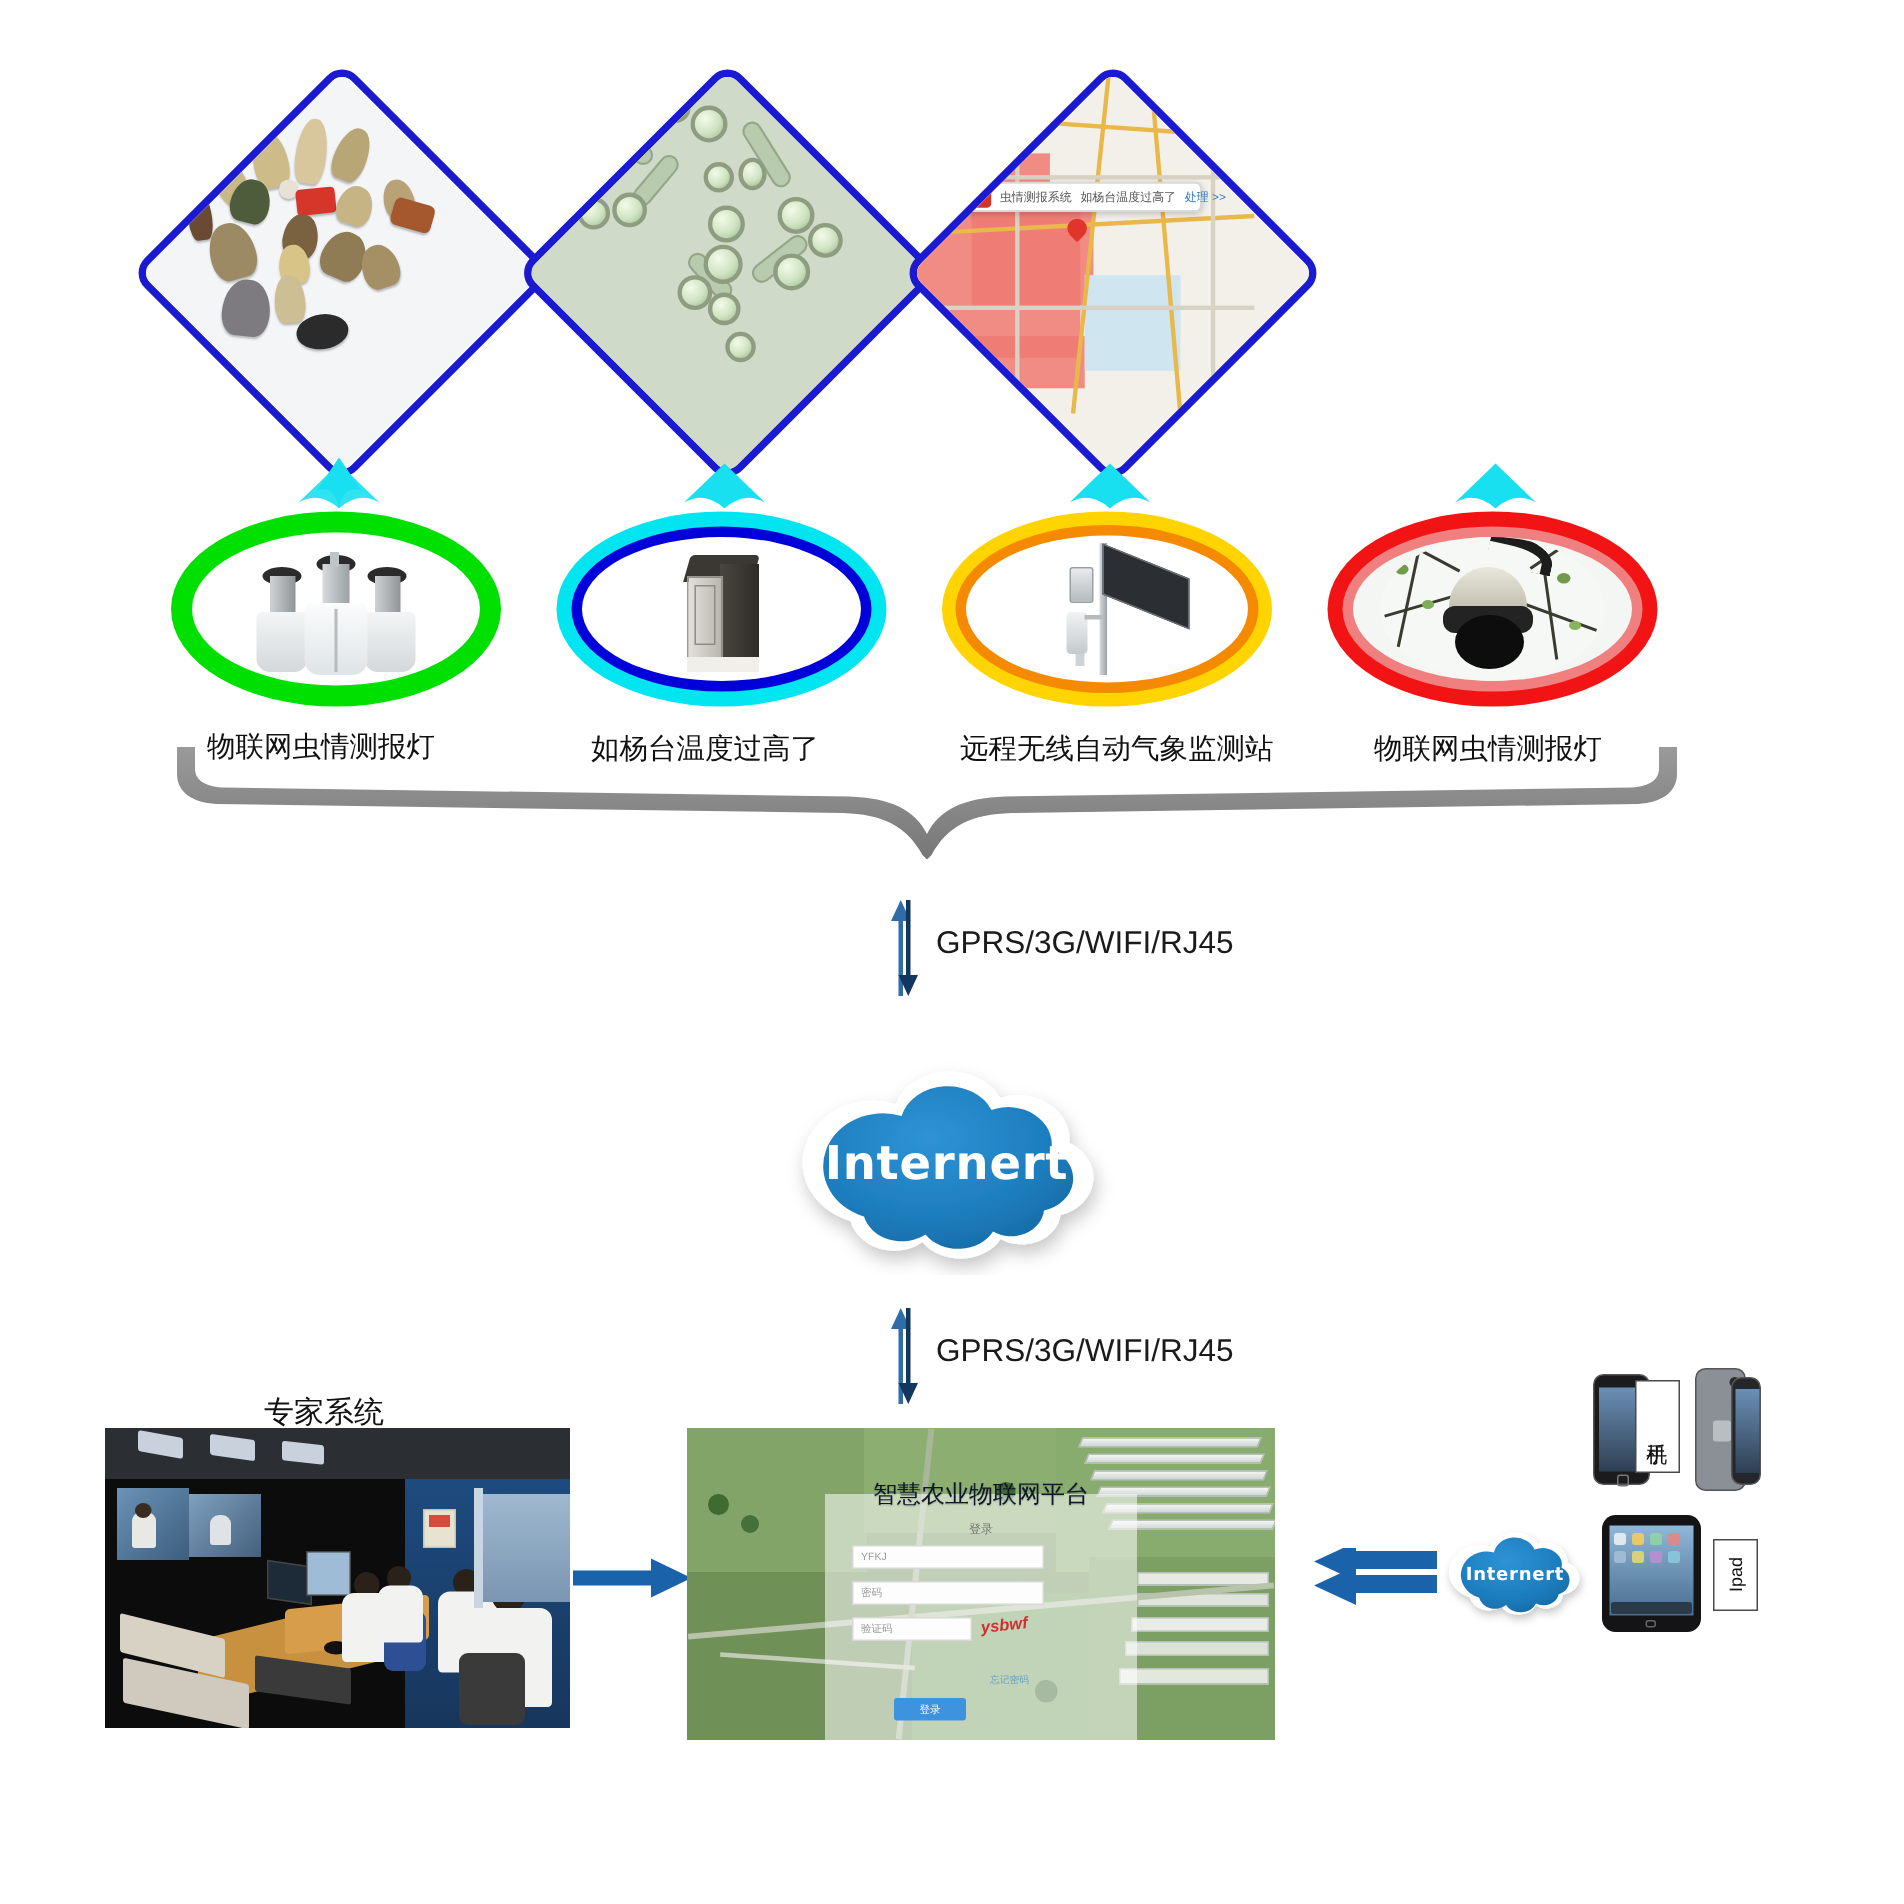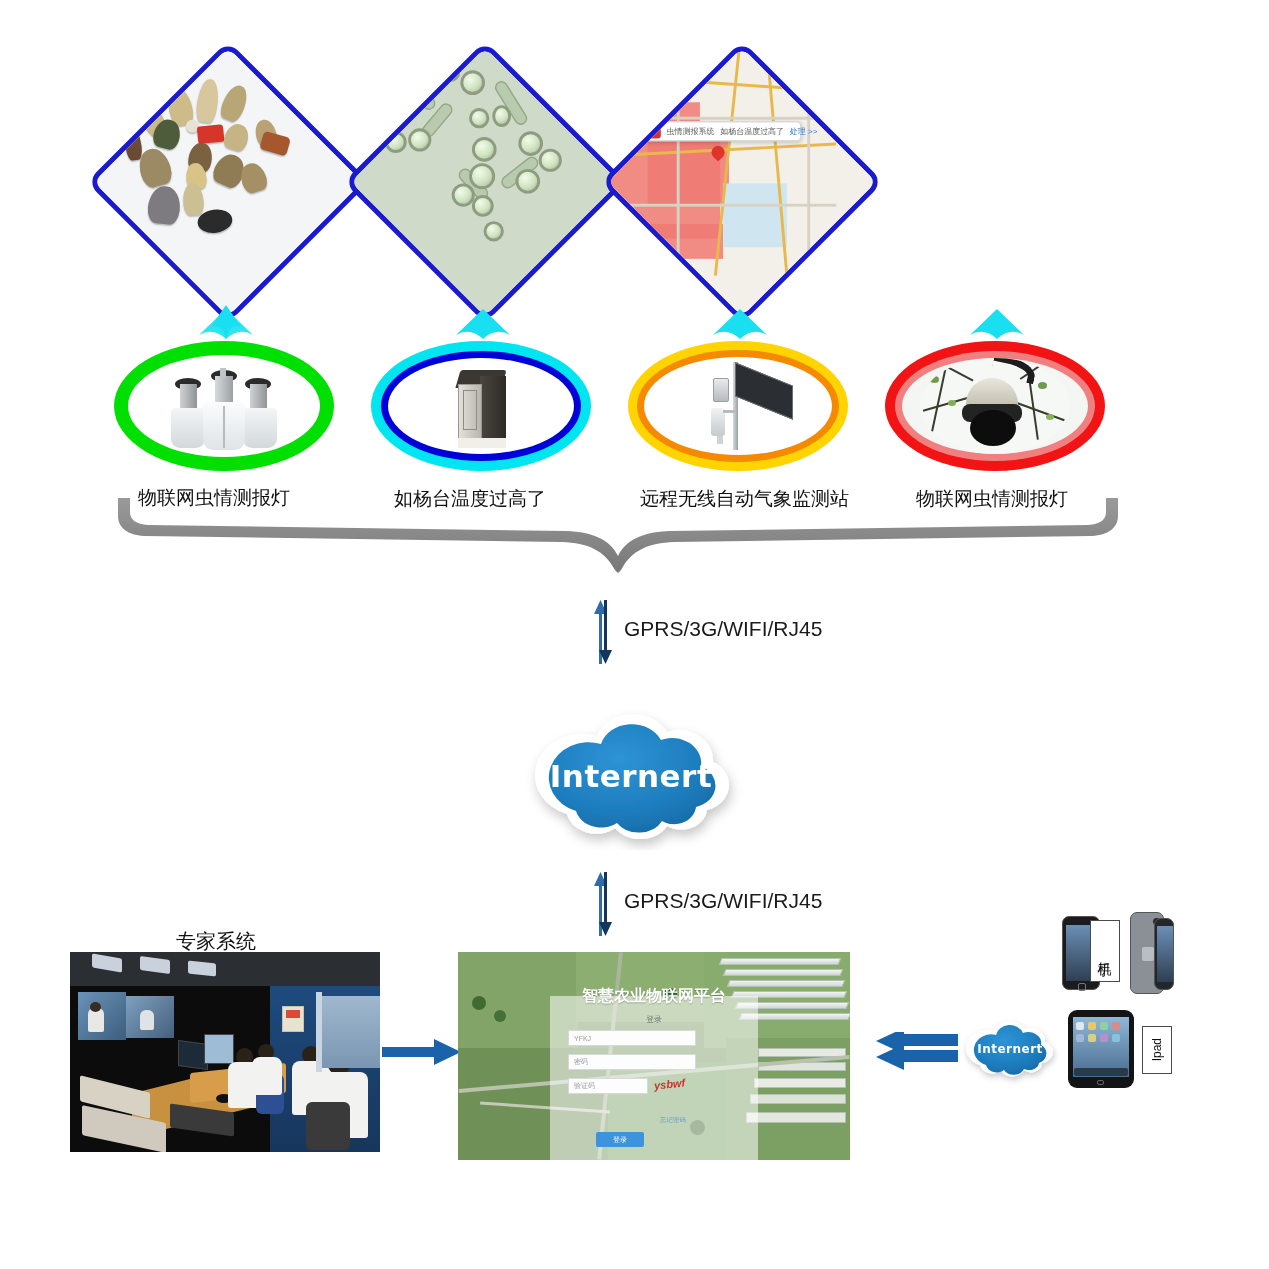--- a/index.html
+++ b/index.html
@@ -142,21 +142,21 @@
   .cr-mon { position: absolute; background: #1d2b38; border: 1px solid #444; }
 
   
   .farm-field { position: absolute; }
   .gh { position: absolute; background: linear-gradient(#f2f4f3, #cfd8d2); border: .5px solid #b5bfb8; }
   .login-panel {
     position: absolute; background: rgba(255,255,255,.55);
   }
   .login-title {
     position: absolute; left: 0; right: 0; text-align: center;
-    color: #ffffff; font-weight: bold; text-shadow: 0 1px 1px rgba(0,0,0,.25);
+    color: #0f172a; font-weight: normal; text-shadow: 0 1px 1px rgba(0,0,0,.25);
     white-space: nowrap;
   }
   .login-sub { position: absolute; left:0; right:0; text-align:center; color:#777; }
   .login-field {
     position: absolute; background: #fdfdfd; border: 1px solid #d8d8d8;
     color: #9a9a9a; display: flex; align-items: center; padding-left: 5px;
   }
   .login-btn {
     position: absolute; background: #3d93de; color: #fff;
     display: flex; align-items: center; justify-content: center;

